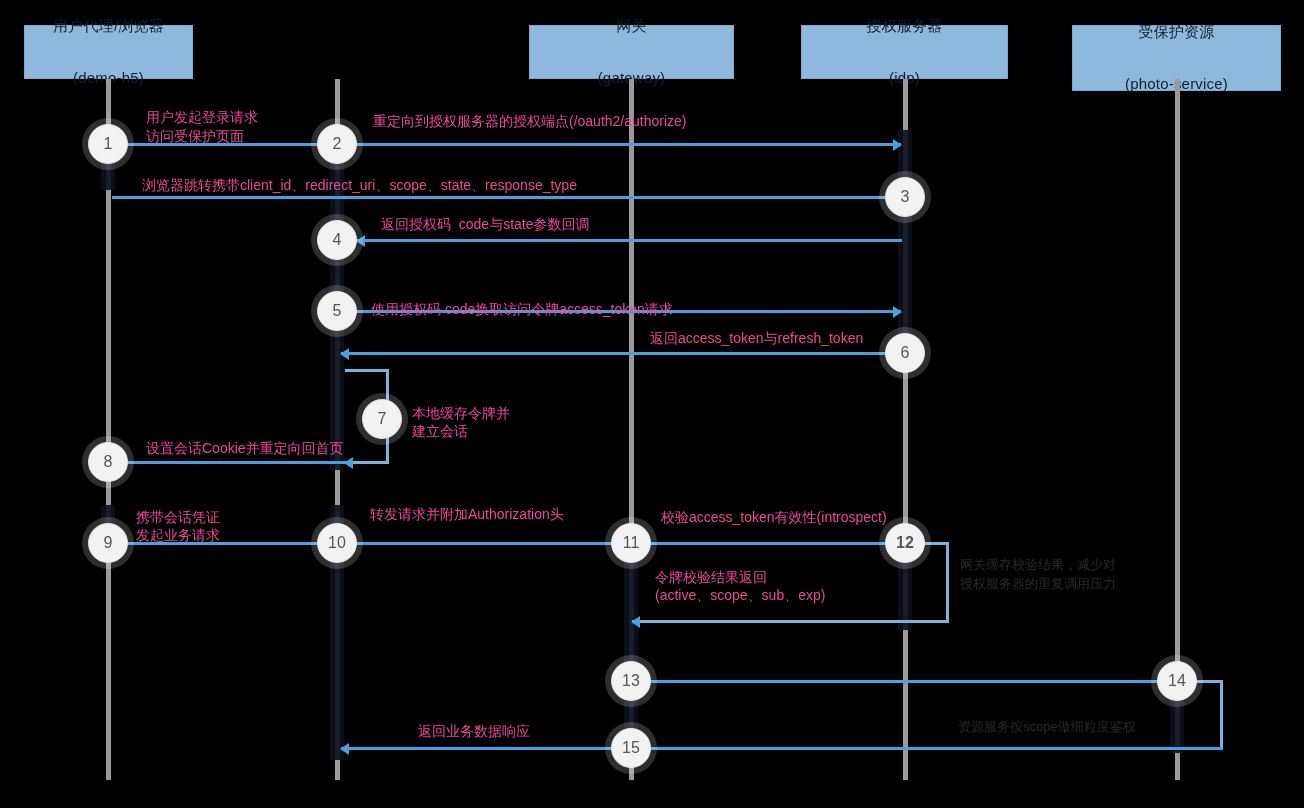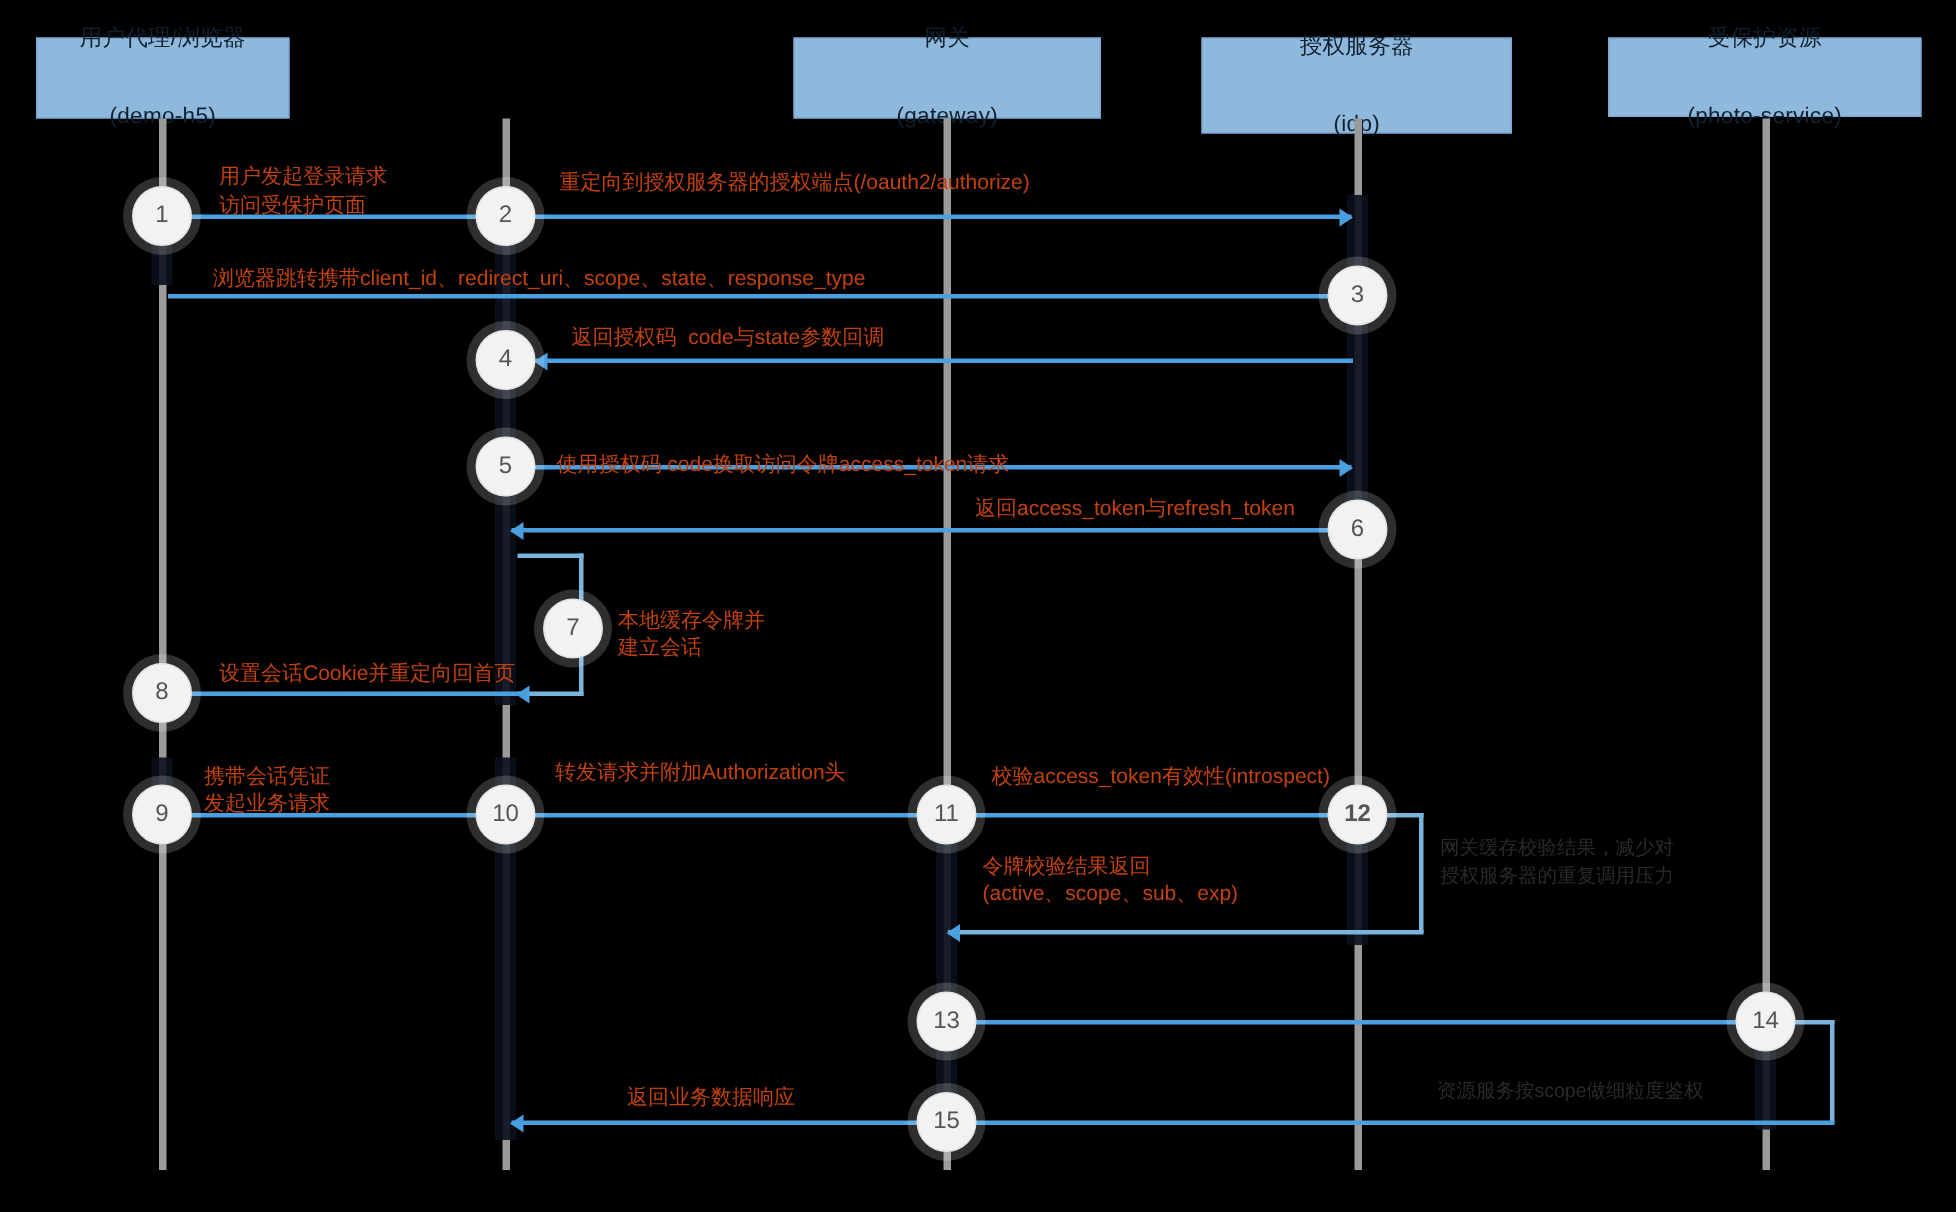--- a/index.html
+++ b/index.html
@@ -105,21 +105,21 @@
     display: flex;
     align-items: center;
     justify-content: center;
     box-shadow: 0 0 0 6px rgba(255,255,255,.18);
     z-index: 6;
   }
 
   
   .label {
     position: absolute;
-    color: #c2410c;
+    color: #ec4899;
     font-size: 14px;
     line-height: 1.35;
     white-space: pre;
     z-index: 4;
     background: transparent;
   }
   .label.l2 { line-height: 1.3; }
 
   
   .note {
@@ -137,25 +137,25 @@
 <div id="stage">
 
   <div class="participant" style="left:24px; top:25px; width:169px; height:54px;">
     <div>用户代理/浏览器</div>
     <div class="p-sub">(demo-h5)</div>
   </div>
   <div class="participant" style="left:529px; top:25px; width:205px; height:54px;">
     <div>网关</div>
     <div class="p-sub">(gateway)</div>
   </div>
-  <div class="participant" style="left:801px; top:25px; width:207px; height:64px;">
+  <div class="participant" style="left:801px; top:25px; width:207px; height:54px;">
     <div>授权服务器</div>
     <div class="p-sub">(idp)</div>
   </div>
-  <div class="participant" style="left:1072px; top:25px; width:209px; height:53px;">
+  <div class="participant" style="left:1072px; top:25px; width:209px; height:66px;">
     <div>受保护资源</div>
     <div class="p-sub">(photo-service)</div>
   </div>
 
   <div class="lifeline" style="left:106px; height:701px;"></div>
   <div class="lifeline" style="left:335px; height:701px;"></div>
   <div class="lifeline" style="left:629px; height:701px;"></div>
   <div class="lifeline" style="left:903px; height:701px;"></div>
   <div class="lifeline" style="left:1175px; height:701px;"></div>
 

